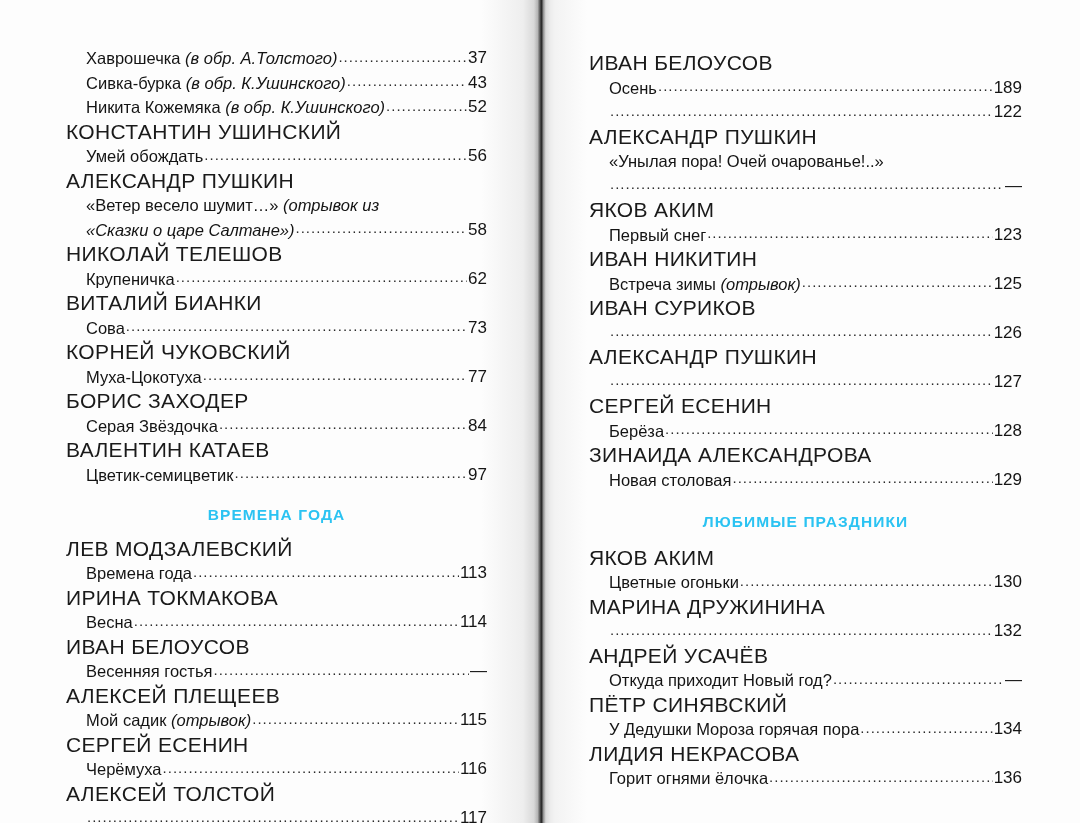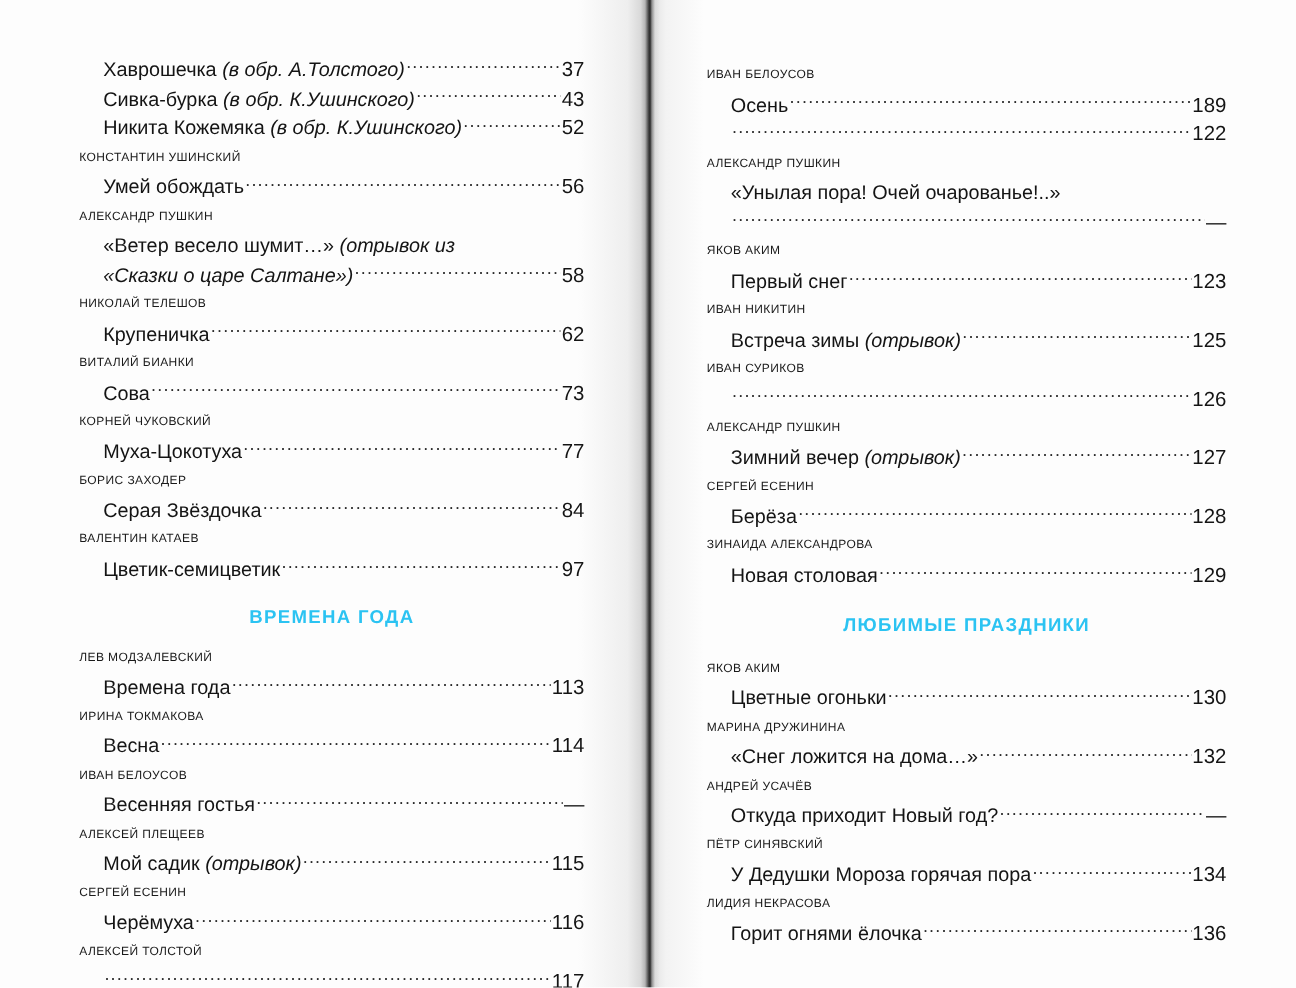--- a/index.html
+++ b/index.html
@@ -62,31 +62,31 @@
         rgba(35,35,35,0.98) 48%,
         rgba(110,110,110,0.70) 58%,
         rgba(205,205,205,0.40) 74%,
         rgba(255,255,255,0) 100%);
   }
 
   
   .toc { font-size: 0px; }
 
   .author {
-    font-size: 10px;
+    font-size: 21px;
     line-height: 24.5px;
     letter-spacing: 0.35px;
     color: #1a1a1a;
     white-space: nowrap;
     font-weight: 400;
   }
 
   .entry {
     display: flex;
-    align-items: center;
+    align-items: flex-end;
     font-size: 16.5px;
     line-height: 24.5px;
     color: #141414;
     padding-left: 20px;
     white-space: nowrap;
   }
   .entry .title {
     flex: 0 0 auto;
   }
   .entry .title i {
@@ -272,21 +272,20 @@
           <span class="leader"></span>
           <span class="pageno">125</span>
         </div>
         <div class="author">ИВАН СУРИКОВ</div>
         <div class="entry">
           <span class="leader"></span>
           <span class="pageno">126</span>
         </div>
         <div class="author">АЛЕКСАНДР ПУШКИН</div>
         <div class="entry">
-          <span class="title"><span>Зимний вечер </span><i>(отрывок)</i></span>
           <span class="leader"></span>
           <span class="pageno">127</span>
         </div>
         <div class="author">СЕРГЕЙ ЕСЕНИН</div>
         <div class="entry">
           <span class="title"><span>Берёза </span></span>
           <span class="leader"></span>
           <span class="pageno">128</span>
         </div>
         <div class="author">ЗИНАИДА АЛЕКСАНДРОВА</div>
@@ -297,21 +296,20 @@
         </div>
         <div class="section-head">ЛЮБИМЫЕ ПРАЗДНИКИ</div>
         <div class="author">ЯКОВ АКИМ</div>
         <div class="entry">
           <span class="title"><span>Цветные огоньки </span></span>
           <span class="leader"></span>
           <span class="pageno">130</span>
         </div>
         <div class="author">МАРИНА ДРУЖИНИНА</div>
         <div class="entry">
-          <span class="title"><span>«Снег ложится на дома…»</span></span>
           <span class="leader"></span>
           <span class="pageno">132</span>
         </div>
         <div class="author">АНДРЕЙ УСАЧЁВ</div>
         <div class="entry">
           <span class="title"><span>Откуда приходит Новый год?</span></span>
           <span class="leader"></span>
           <span class="pageno dash">—</span>
         </div>
         <div class="author">ПЁТР СИНЯВСКИЙ</div>

